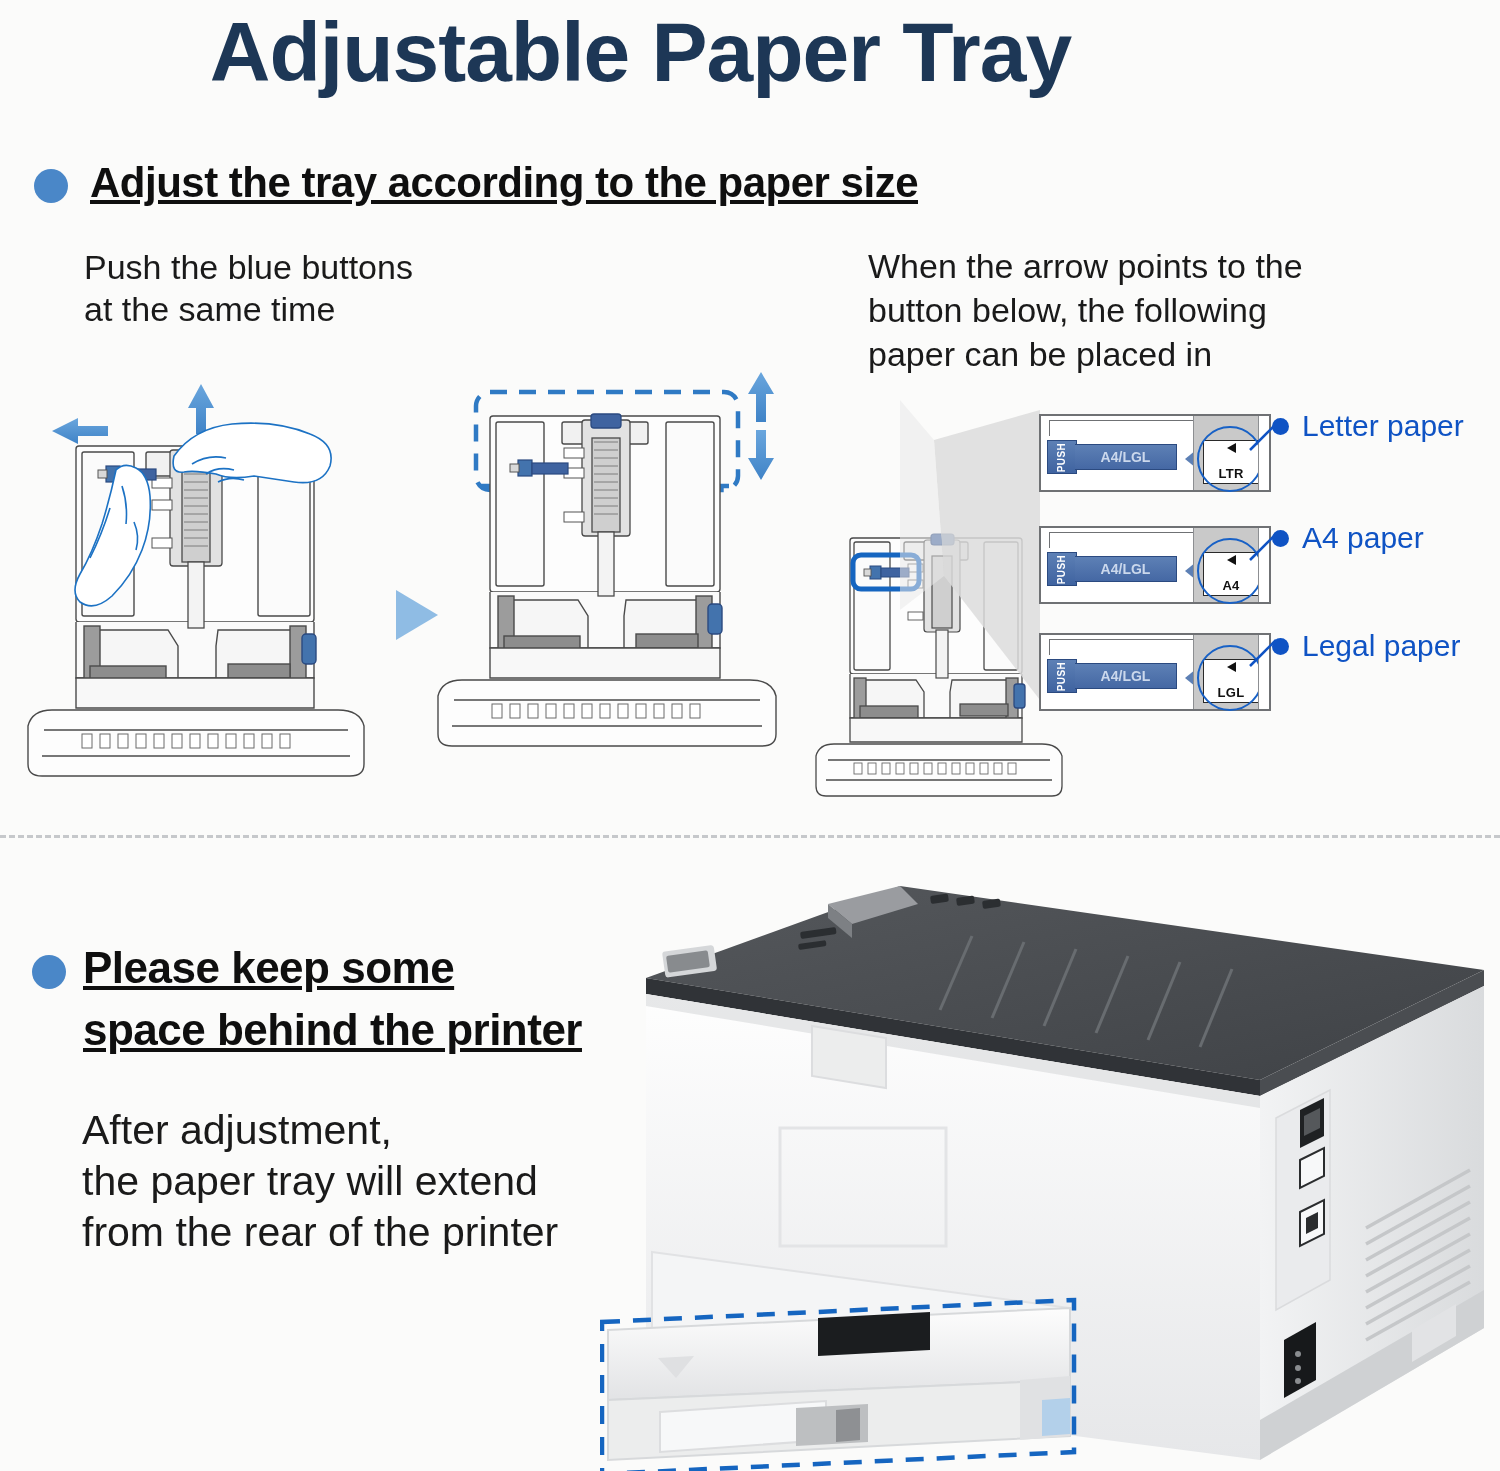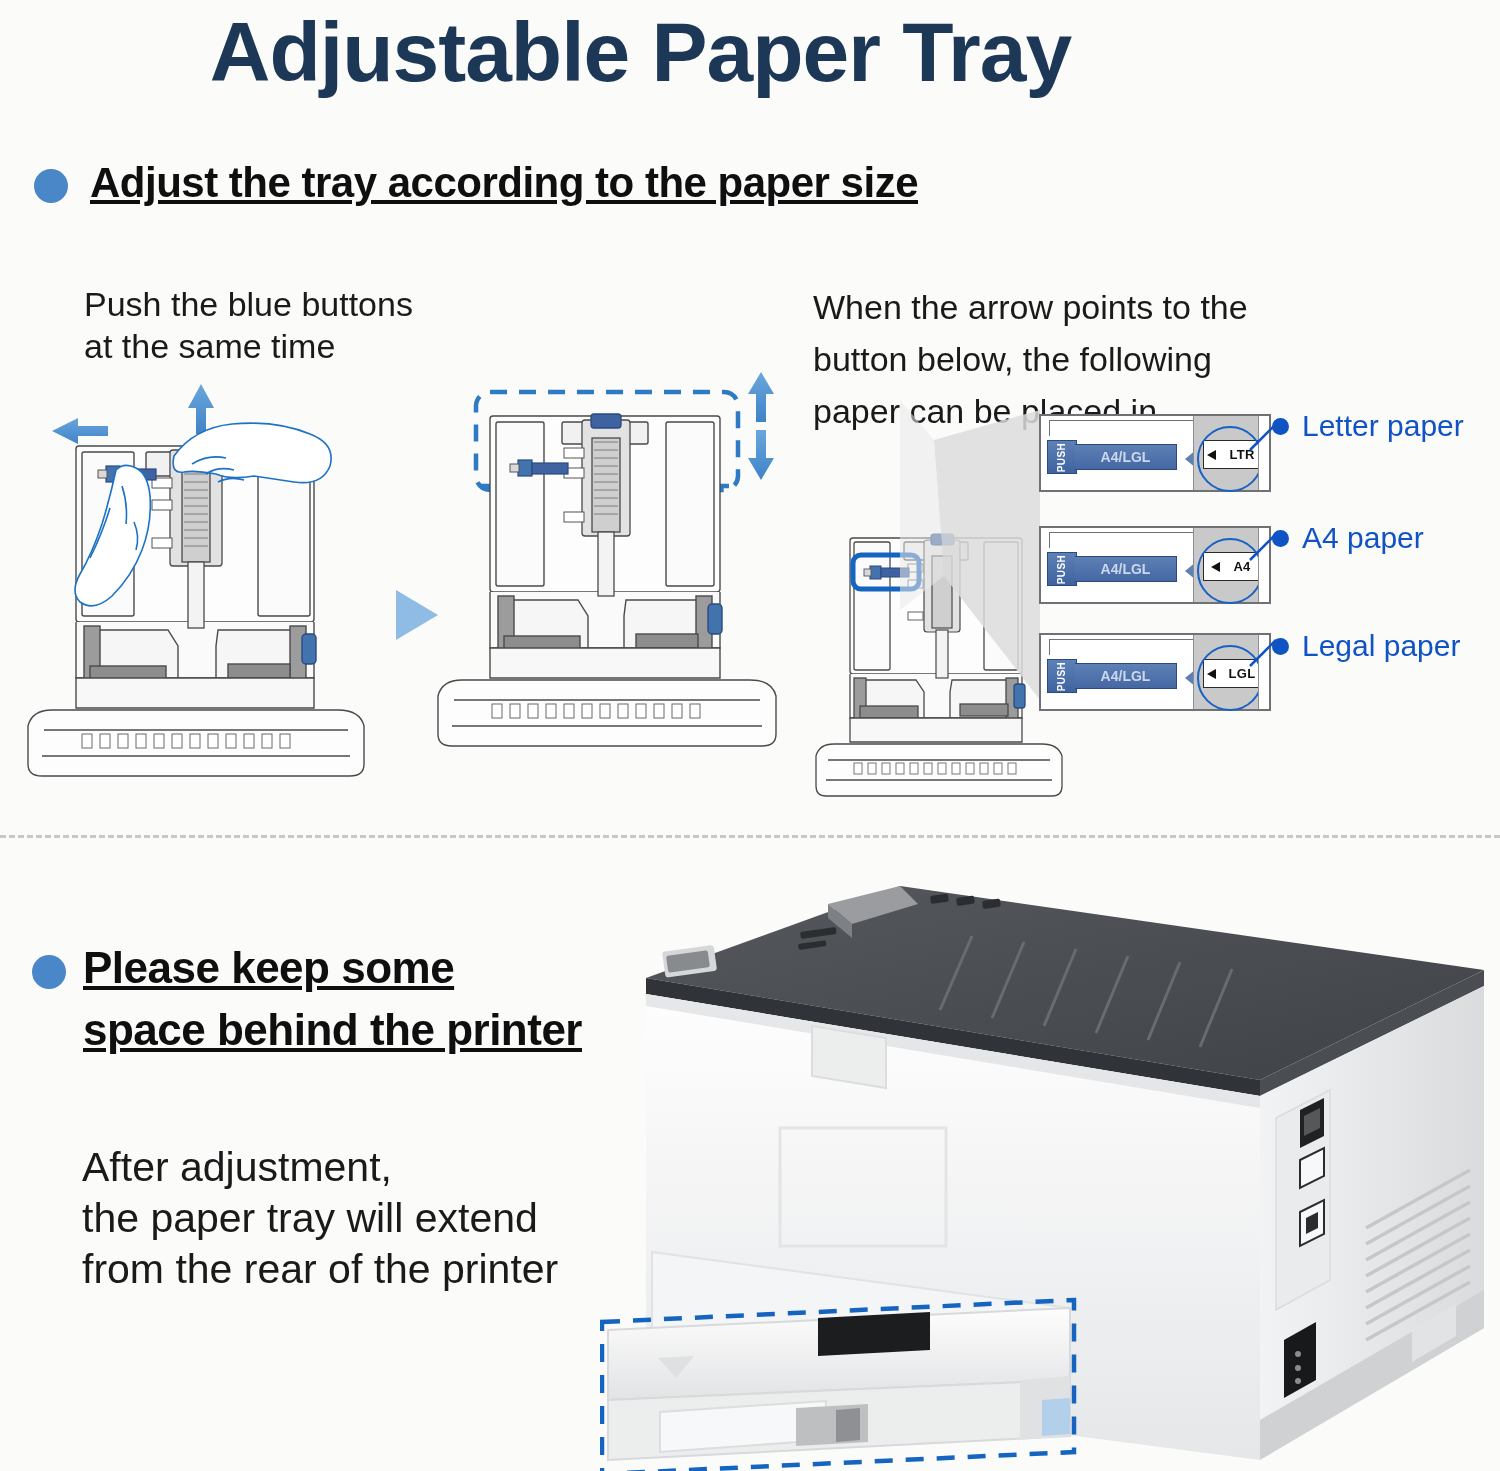--- a/index.html
+++ b/index.html
@@ -39,24 +39,23 @@
   #heading-2{left:32px;top:945px;}
   #heading-2 .bullet-dot{margin-top:10px;}
   #heading-2 .bullet-text{font-size:44px;line-height:62px;margin-left:17px;}
 
   
   .caption{
     position:absolute;
     font-size:34px;line-height:42px;
     color:#1a1a1a;font-weight:400;
     white-space:pre-line;
-    margin-top:37px;
   }
   #caption-push{left:84px;top:246px;}
-  #caption-arrow{left:813px;top:244px;line-height:52px;}
+  #caption-arrow{left:868px;top:244px;line-height:44px;}
   #caption-extend{left:82px;top:1105px;font-size:41px;line-height:51px;}
 
   
   #section-divider{
     position:absolute;left:0;top:835px;width:1500px;height:0;
     border-top:3px dashed #c6c8cb;
   }
 
   
   .stage{position:absolute;}
@@ -113,23 +112,23 @@
     position:absolute;left:144px;top:34px;
     width:0;height:0;
     border-top:9px solid transparent;border-bottom:9px solid transparent;
     border-right:11px solid #5d80b5;
   }
   .panel-right{
     position:relative;flex:0 0 74px;background:#c9c9c9;
     border-left:1.5px solid #8d8f92;border-right:1.5px solid #8d8f92;
   }
   .size-chip{
-    position:absolute;left:9px;top:24px;width:56px;height:29px;
+    position:absolute;left:9px;top:24px;width:56px;height:44px;
     background:#ffffff;border:1.5px solid #2a2a2a;box-sizing:border-box;
-    display:flex;align-items:center;justify-content:center;gap:13px;
+    display:flex;align-items:center;justify-content:center;gap:13px;flex-direction:column;
   }
   .size-chip .chip-arrow{
     width:0;height:0;
     border-top:5px solid transparent;border-bottom:5px solid transparent;
     border-right:9px solid #111;
   }
   .size-chip span{font-size:13px;font-weight:700;color:#111;letter-spacing:0.3px;}
   .panel-circle{
     position:absolute;left:3px;top:10px;width:66px;height:66px;
     border:2.5px solid #1861c6;border-radius:50%;

